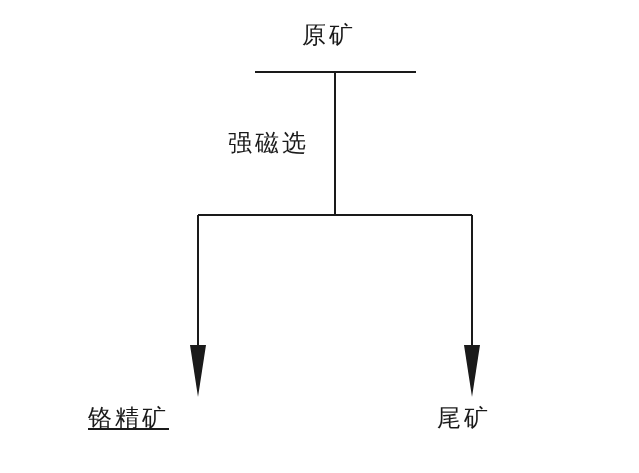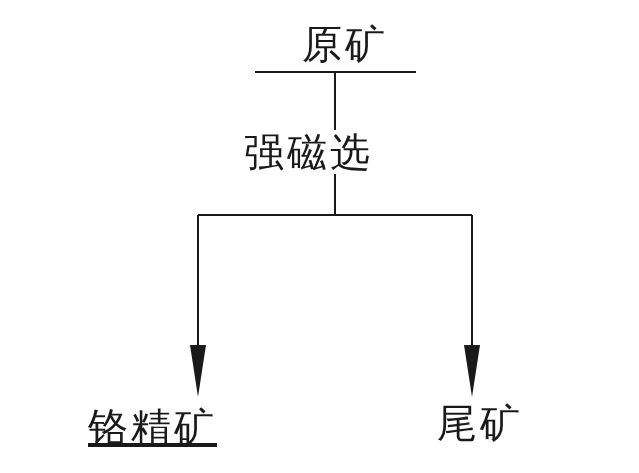--- a/index.html
+++ b/index.html
@@ -19,45 +19,44 @@
   .diagram-svg {
     position: absolute;
     left: 0;
     top: 0;
     width: 639px;
     height: 473px;
   }
   .node-label {
     position: absolute;
     color: #1a1a1a;
-    font-size: 40px;
+    font-size: 24px;
     font-weight: 400;
     letter-spacing: 3px;
     white-space: nowrap;
     background: #ffffff;
     line-height: 1.1;
   }
   .label-source {
     left: 302px;
     top: 22px;
   }
   .label-process {
-    left: 244px;
+    left: 228px;
     top: 130px;
     padding-right: 4px;
   }
   .label-concentrate {
     left: 88px;
     top: 405px;
     text-decoration: underline;
   }
   .label-tailings {
     left: 437px;
     top: 405px;
-    font-family: Liberation Mono, monospace;
   }
 </style>
 </head>
 <body>
 
 <div class="canvas">
 
   <svg class="diagram-svg" viewBox="0 0 639 473" xmlns="http://www.w3.org/2000/svg" aria-hidden="true">
 
     <line x1="255" y1="72" x2="416" y2="72" stroke="#1a1a1a" stroke-width="2"></line>

